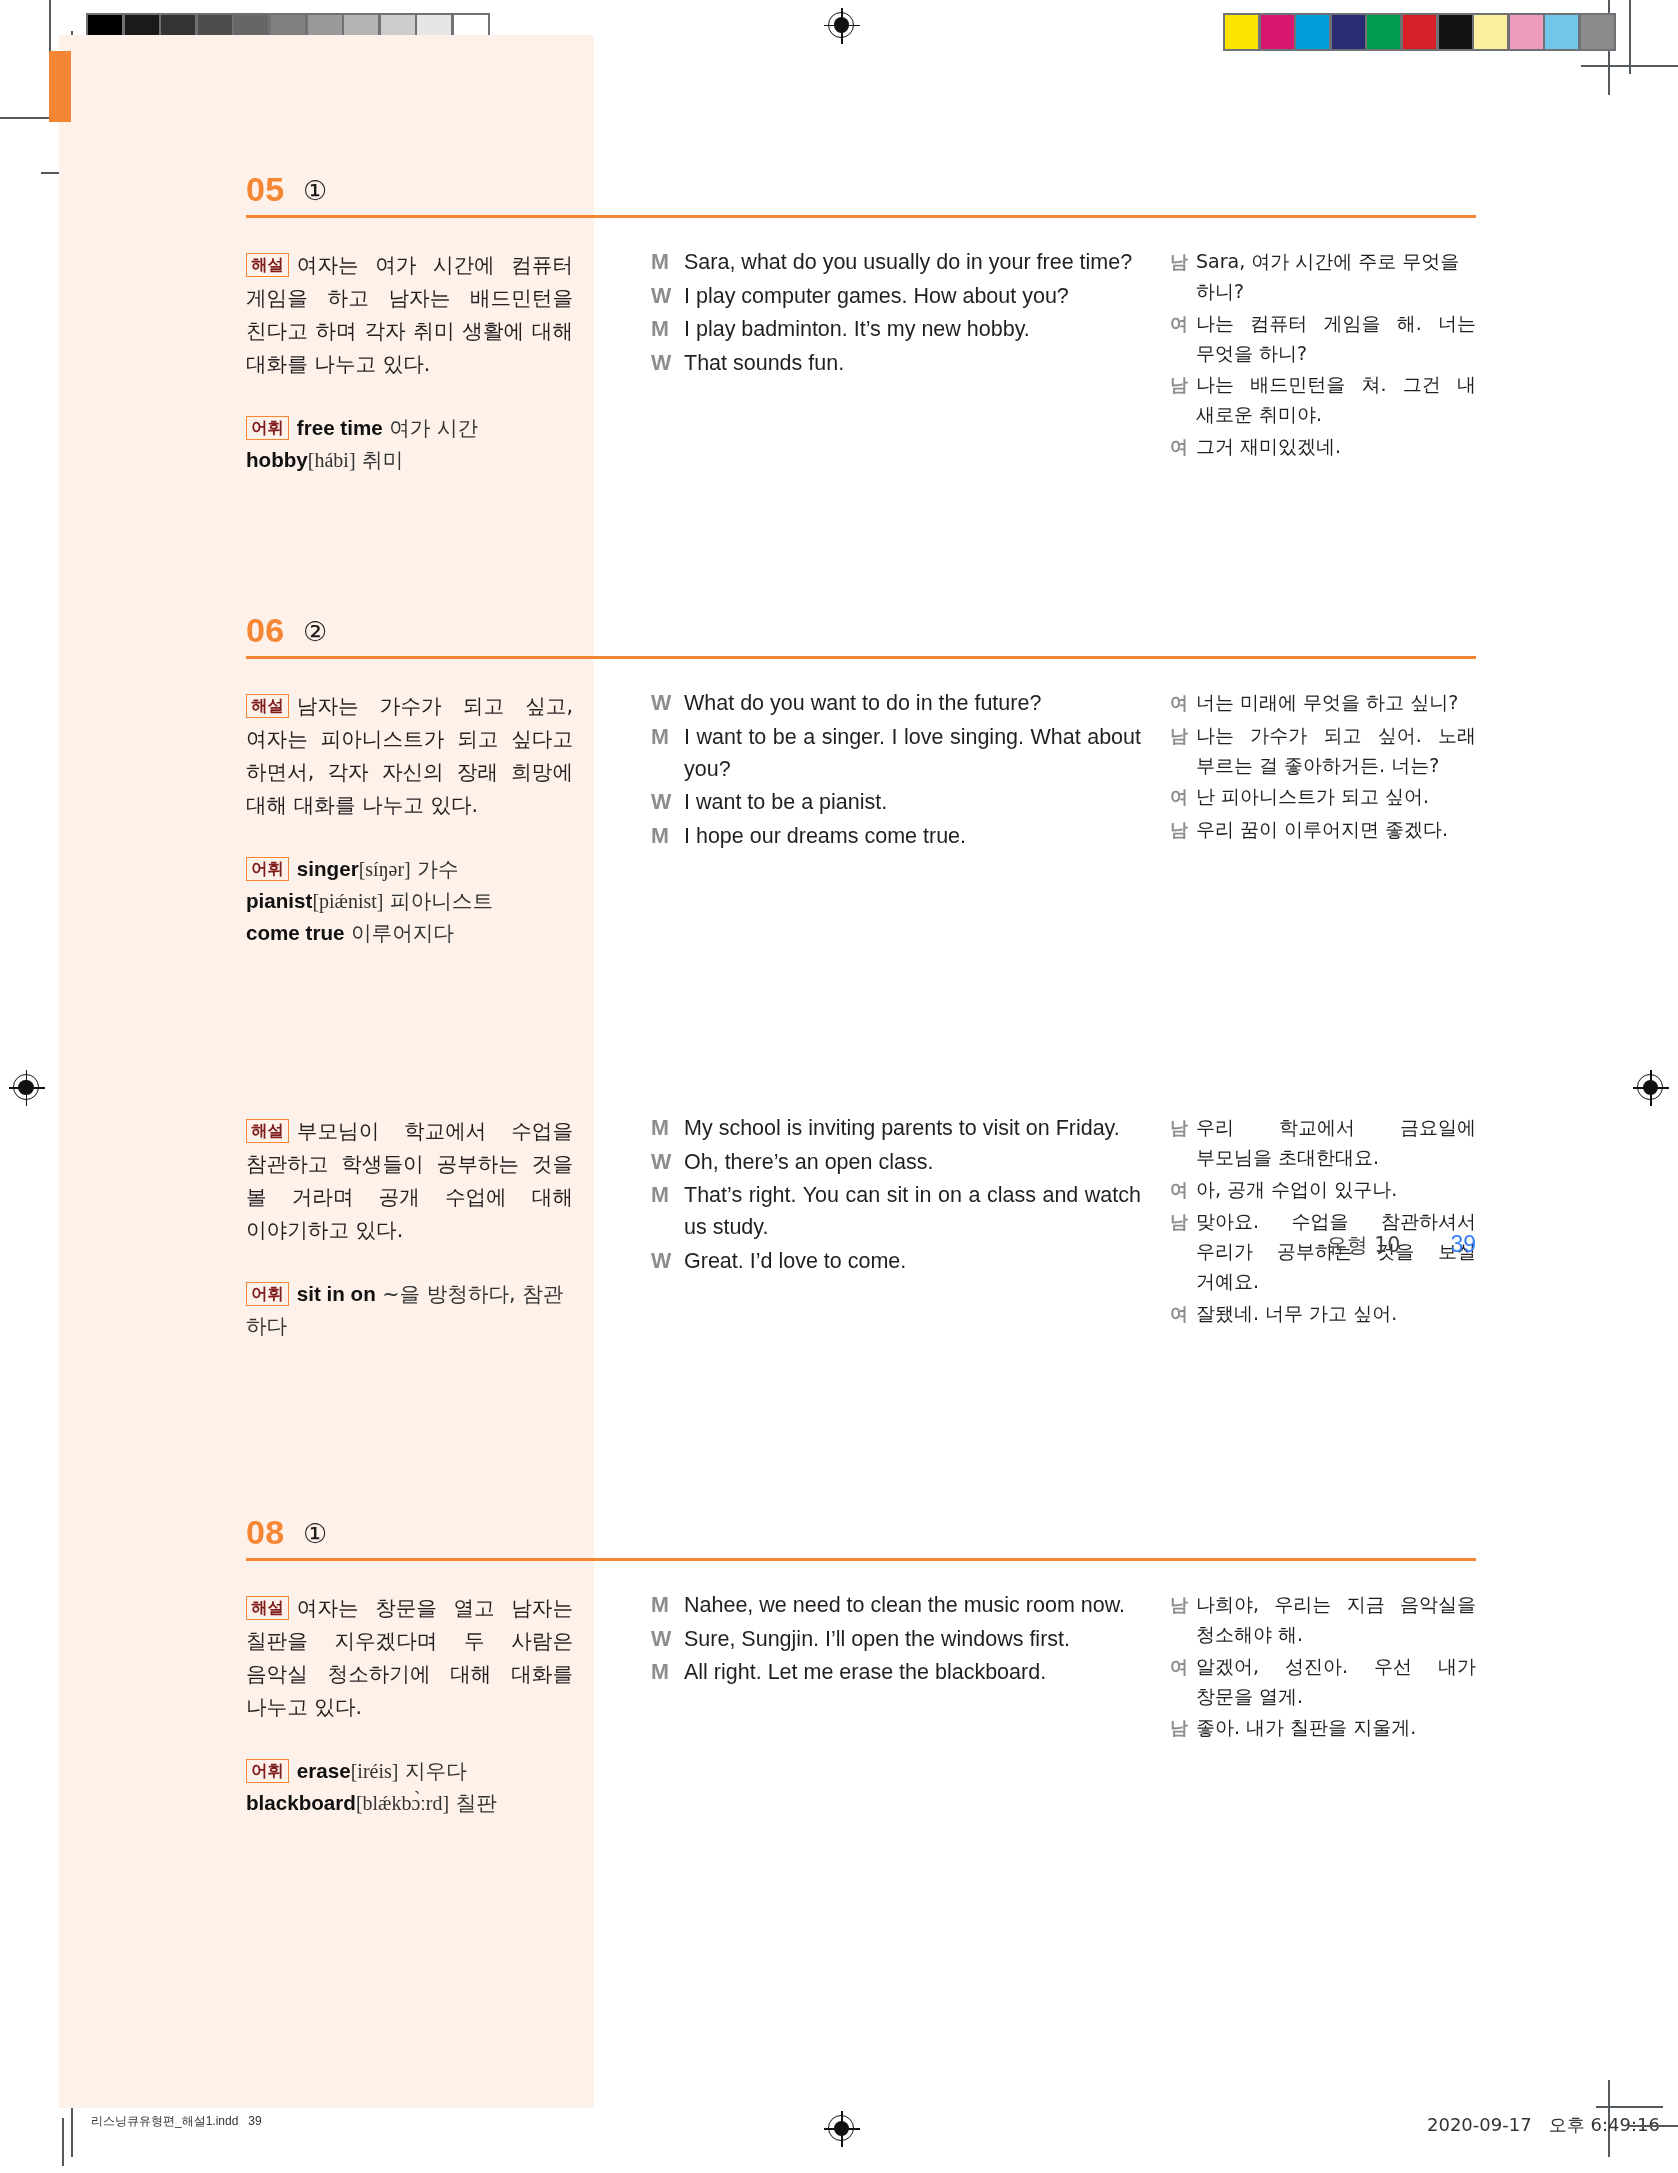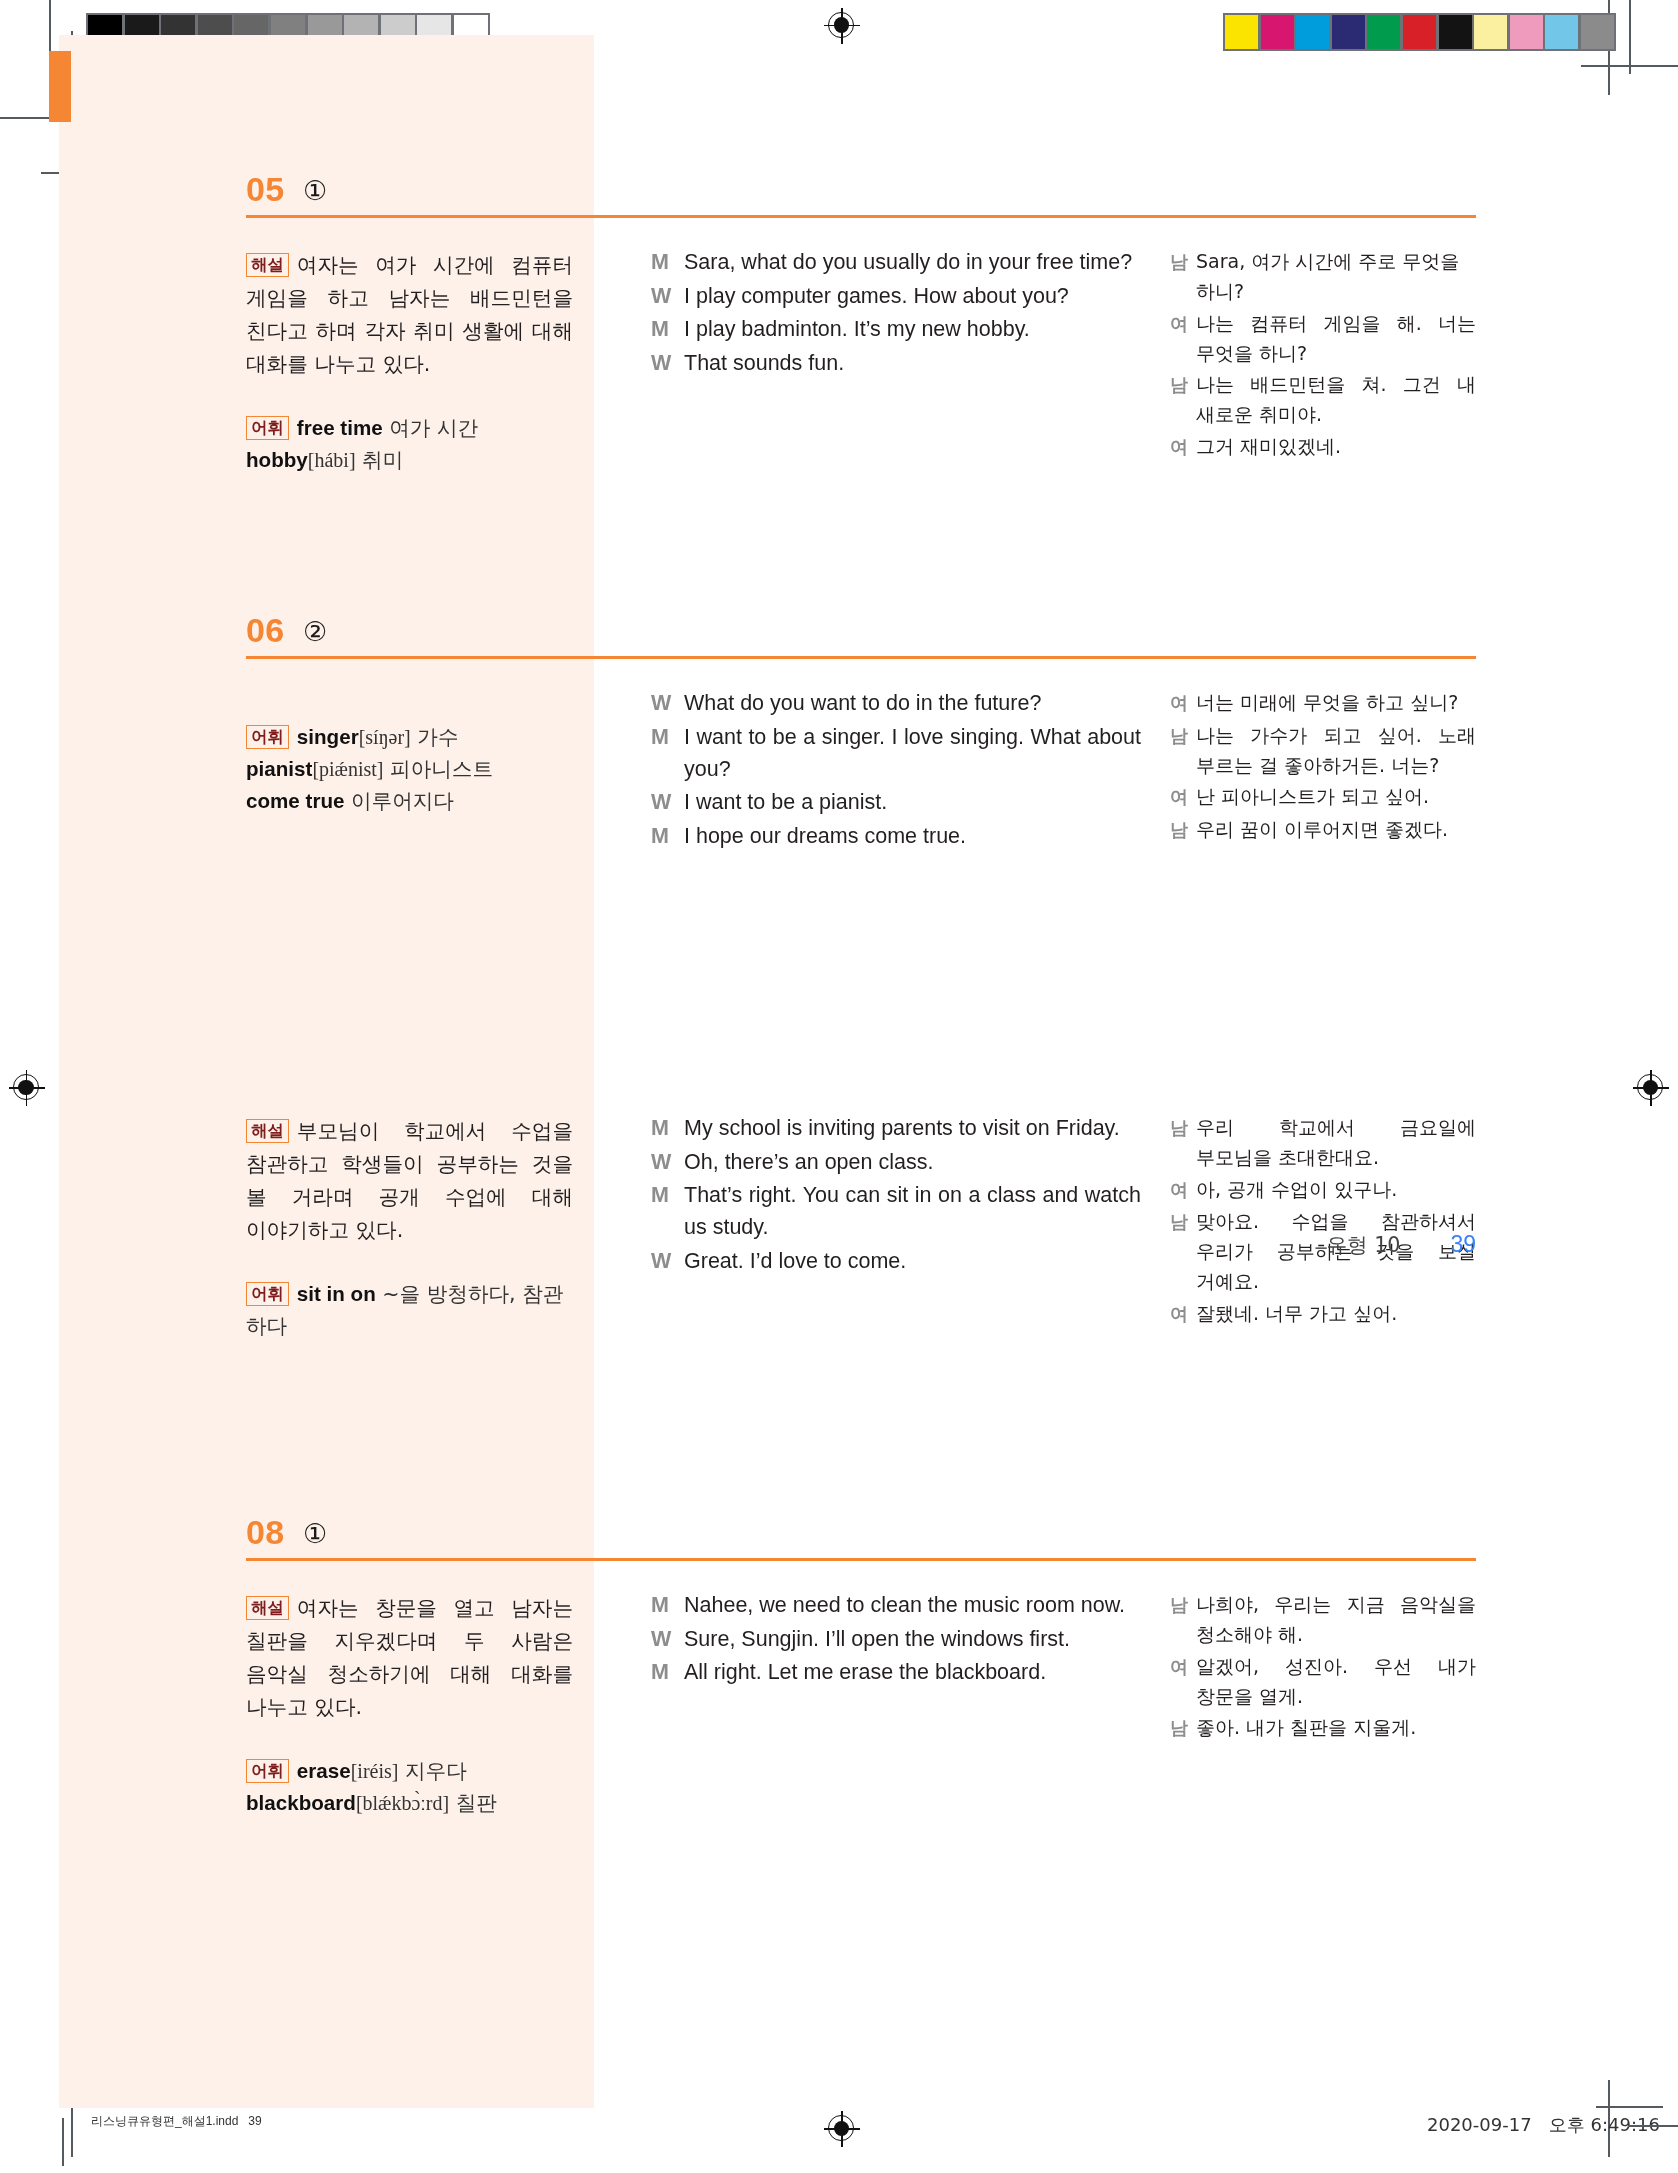--- a/index.html
+++ b/index.html
@@ -415,20 +415,21 @@
         </div>
       </div>
       <div class="q-block" style="top: 611px;">
         <div class="q-head">
           <div class="q-num">06</div>
           <div class="q-answer">②</div>
           <div class="q-rule"></div>
         </div>
         <div class="q-body" style="height: 465px;">
           <div class="col-explain">
+            <div class="explain-text"><span class="tag">해설</span><span>남자는 가수가 되고 싶고, 여자는 피아니스트가 되고 싶다고 하면서, 각자 자신의 장래 희망에 대해 대화를 나누고 있다.</span></div>
             <div class="vocab-block">
               <div><span class="tag">어휘</span><span class="vocab-en">singer</span><span class="vocab-ipa">[síŋər]</span><span class="vocab-ko"> 가수</span></div>
               <div><span class="vocab-en">pianist</span><span class="vocab-ipa">[piǽnist]</span><span class="vocab-ko"> 피아니스트</span></div>
               <div><span class="vocab-en">come true</span><span class="vocab-ko"> 이루어지다</span></div>
             </div>
           </div>
           <div class="col-script">
             <div class="line">
               <div class="spk">W</div>
               <div class="utt">What do you want to do in the future?</div>

